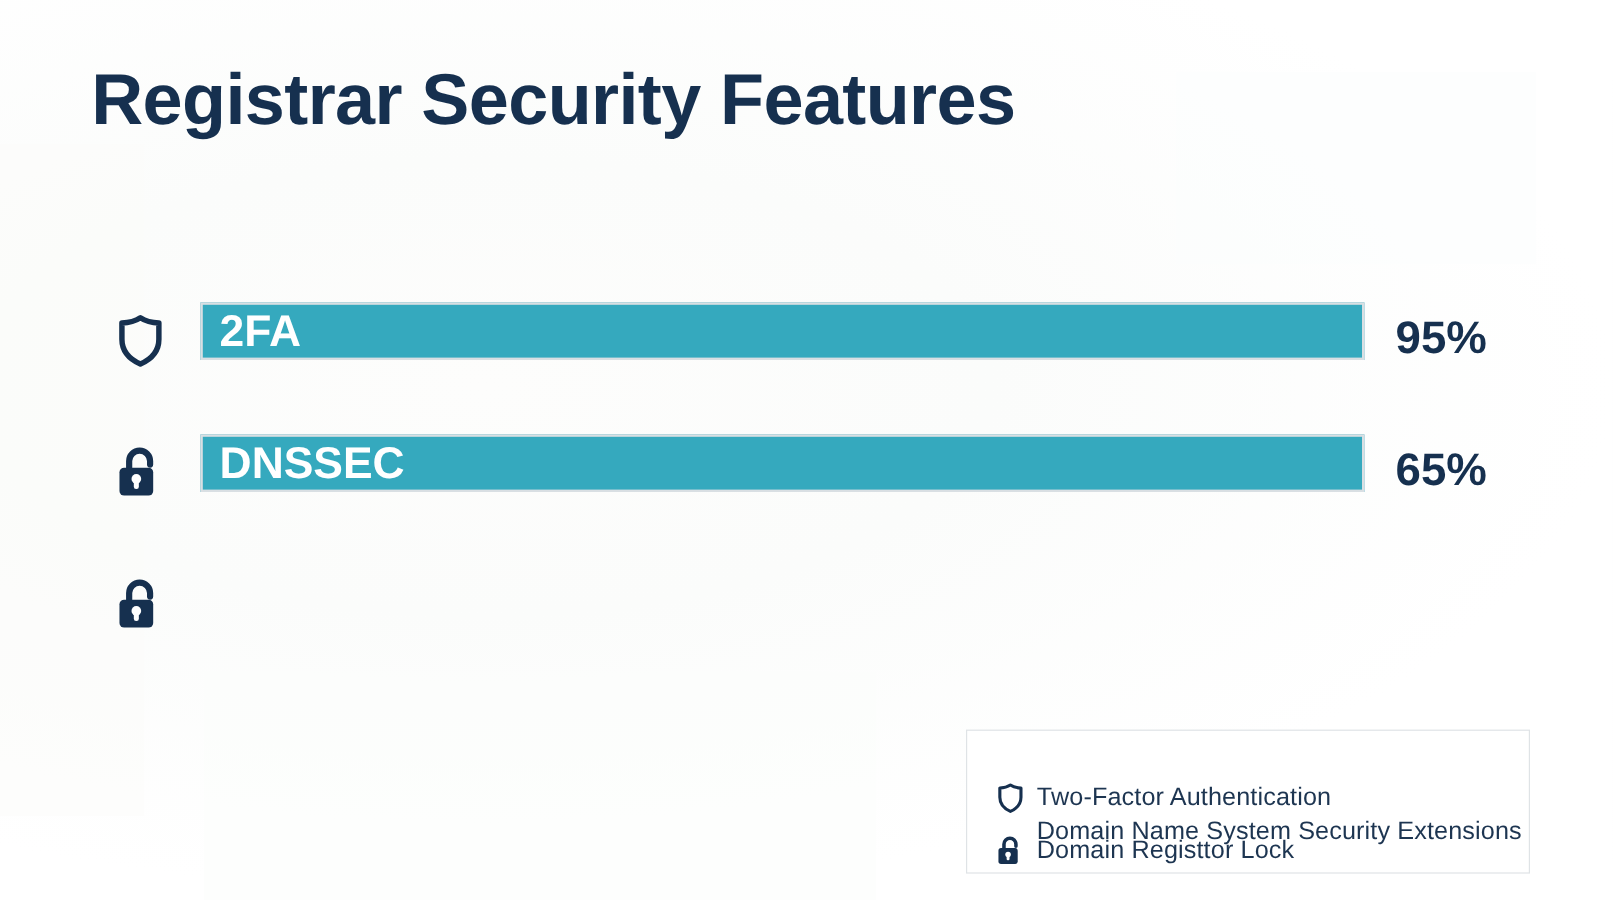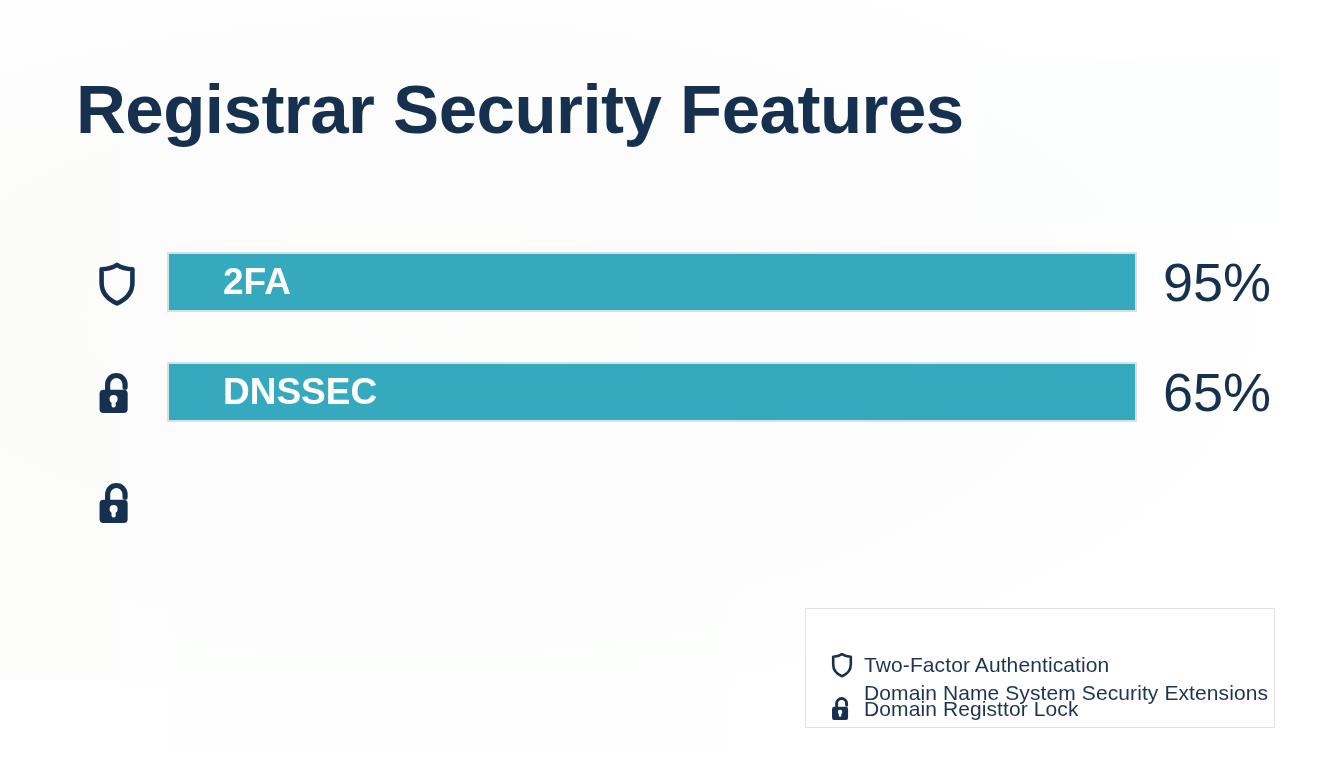--- a/index.html
+++ b/index.html
@@ -32,22 +32,22 @@
     pointer-events: none;
   }
   .tint.a { left: 0;    top: 120px; width: 120px; height: 560px; }
   .tint.b { left: 980px; top: 60px;  width: 300px; height: 160px; background:#fcfdfd; }
   .tint.c { left: 170px; top: 560px; width: 560px; height: 190px; background:#fcfdfb; }
 
   
   .title {
     position: absolute;
     left: 76px;
-    top: 70px;
-    font-size: 69px;
+    top: 48px;
+    font-size: 60px;
     font-weight: bold;
     letter-spacing: -0.5px;
     color: #16304f;
     white-space: nowrap;
   }
 
   
   .rows {
     position: absolute;
     left: 0;
@@ -68,44 +68,43 @@
     width: 50px;
     height: 64px;
     display: flex;
     align-items: center;
     justify-content: center;
   }
   .bar {
     position: absolute;
     left: 167px;
     top: 0;
-    height: 60px;
+    height: 48px;
     background: #35a9be;
     border: 2px solid #d9dfe3;
     box-sizing: border-box;
     display: flex;
     align-items: center;
-    padding-left: 40px;
   }
   .bar-label {
     color: #ffffff;
     font-size: 37px;
     font-weight: bold;
     letter-spacing: 0px;
     margin-left: 14px;
     white-space: nowrap;
   }
   .pct {
     position: absolute;
     top: 0;
     height: 60px;
     display: flex;
     align-items: center;
-    font-size: 54px;
-    font-weight: normal;
+    font-size: 38px;
+    font-weight: bold;
     color: #16304f;
     white-space: nowrap;
   }
 
   
   .legend {
     position: absolute;
     left: 805px;
     top: 608px;
     width: 470px;

